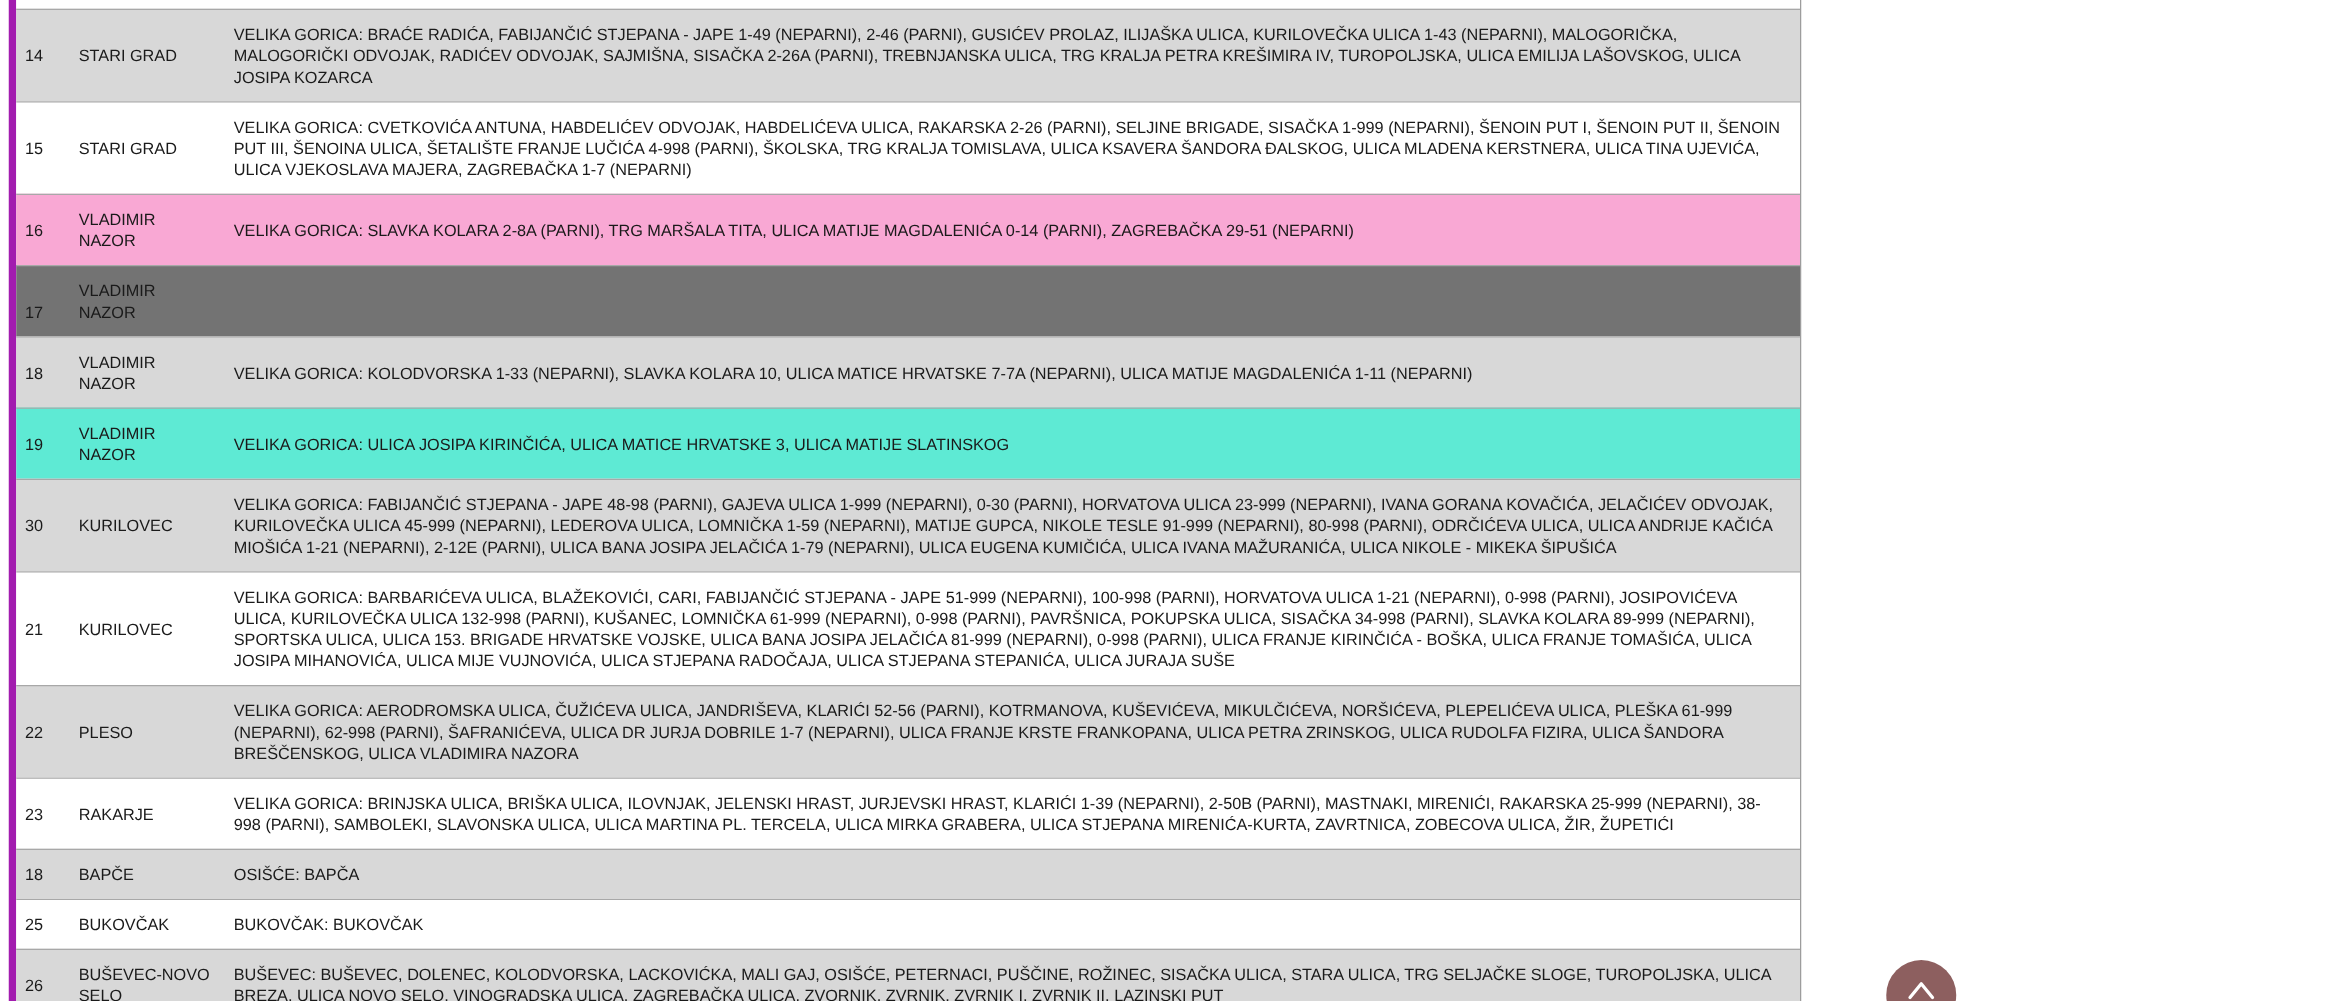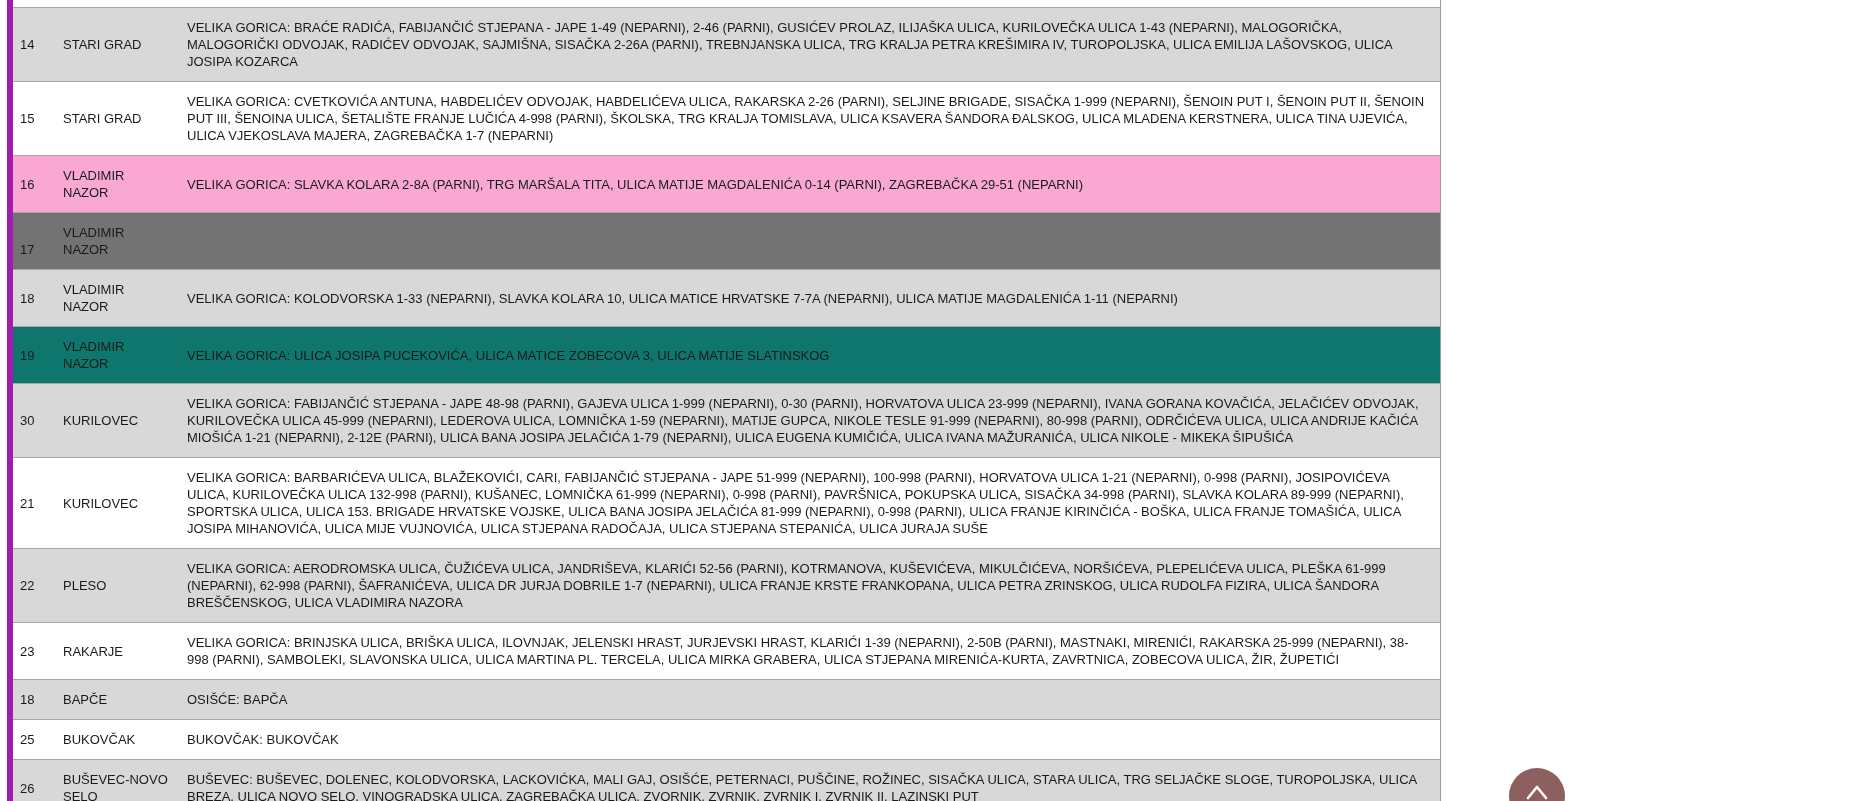--- a/index.html
+++ b/index.html
@@ -100,24 +100,24 @@
     <div class="cell-num">17</div>
     <div class="cell-district">VLADIMIR NAZOR</div>
   </div>
 
   <div class="row shaded" style="background: rgb(216, 216, 216);">
     <div class="cell-num">18</div>
     <div class="cell-district">VLADIMIR NAZOR</div>
     <div class="cell-streets">VELIKA GORICA: KOLODVORSKA 1-33 (NEPARNI), SLAVKA KOLARA 10, ULICA MATICE HRVATSKE 7-7A (NEPARNI), ULICA MATIJE MAGDALENIĆA 1-11 (NEPARNI)</div>
   </div>
 
-  <div class="row plain" style="background: #0f766e;">
+  <div class="row plain" style="background: #5eead4;">
     <div class="cell-num">19</div>
     <div class="cell-district">VLADIMIR NAZOR</div>
-    <div class="cell-streets">VELIKA GORICA: ULICA JOSIPA PUCEKOVIĆA, ULICA MATICE ZOBECOVA 3, ULICA MATIJE SLATINSKOG</div>
+    <div class="cell-streets">VELIKA GORICA: ULICA JOSIPA KIRINČIĆA, ULICA MATICE HRVATSKE 3, ULICA MATIJE SLATINSKOG</div>
   </div>
 
   <div class="row shaded" style="background: rgb(216, 216, 216);">
     <div class="cell-num">30</div>
     <div class="cell-district">KURILOVEC</div>
     <div class="cell-streets">VELIKA GORICA: FABIJANČIĆ STJEPANA - JAPE 48-98 (PARNI), GAJEVA ULICA 1-999 (NEPARNI), 0-30 (PARNI), HORVATOVA ULICA 23-999 (NEPARNI), IVANA GORANA KOVAČIĆA, JELAČIĆEV ODVOJAK, KURILOVEČKA ULICA 45-999 (NEPARNI), LEDEROVA ULICA, LOMNIČKA 1-59 (NEPARNI), MATIJE GUPCA, NIKOLE TESLE 91-999 (NEPARNI), 80-998 (PARNI), ODRČIĆEVA ULICA, ULICA ANDRIJE KAČIĆA MIOŠIĆA 1-21 (NEPARNI), 2-12E (PARNI), ULICA BANA JOSIPA JELAČIĆA 1-79 (NEPARNI), ULICA EUGENA KUMIČIĆA, ULICA IVANA MAŽURANIĆA, ULICA NIKOLE - MIKEKA ŠIPUŠIĆA</div>
   </div>
 
   <div class="row plain" style="background: rgb(255, 255, 255);">
     <div class="cell-num">21</div>

